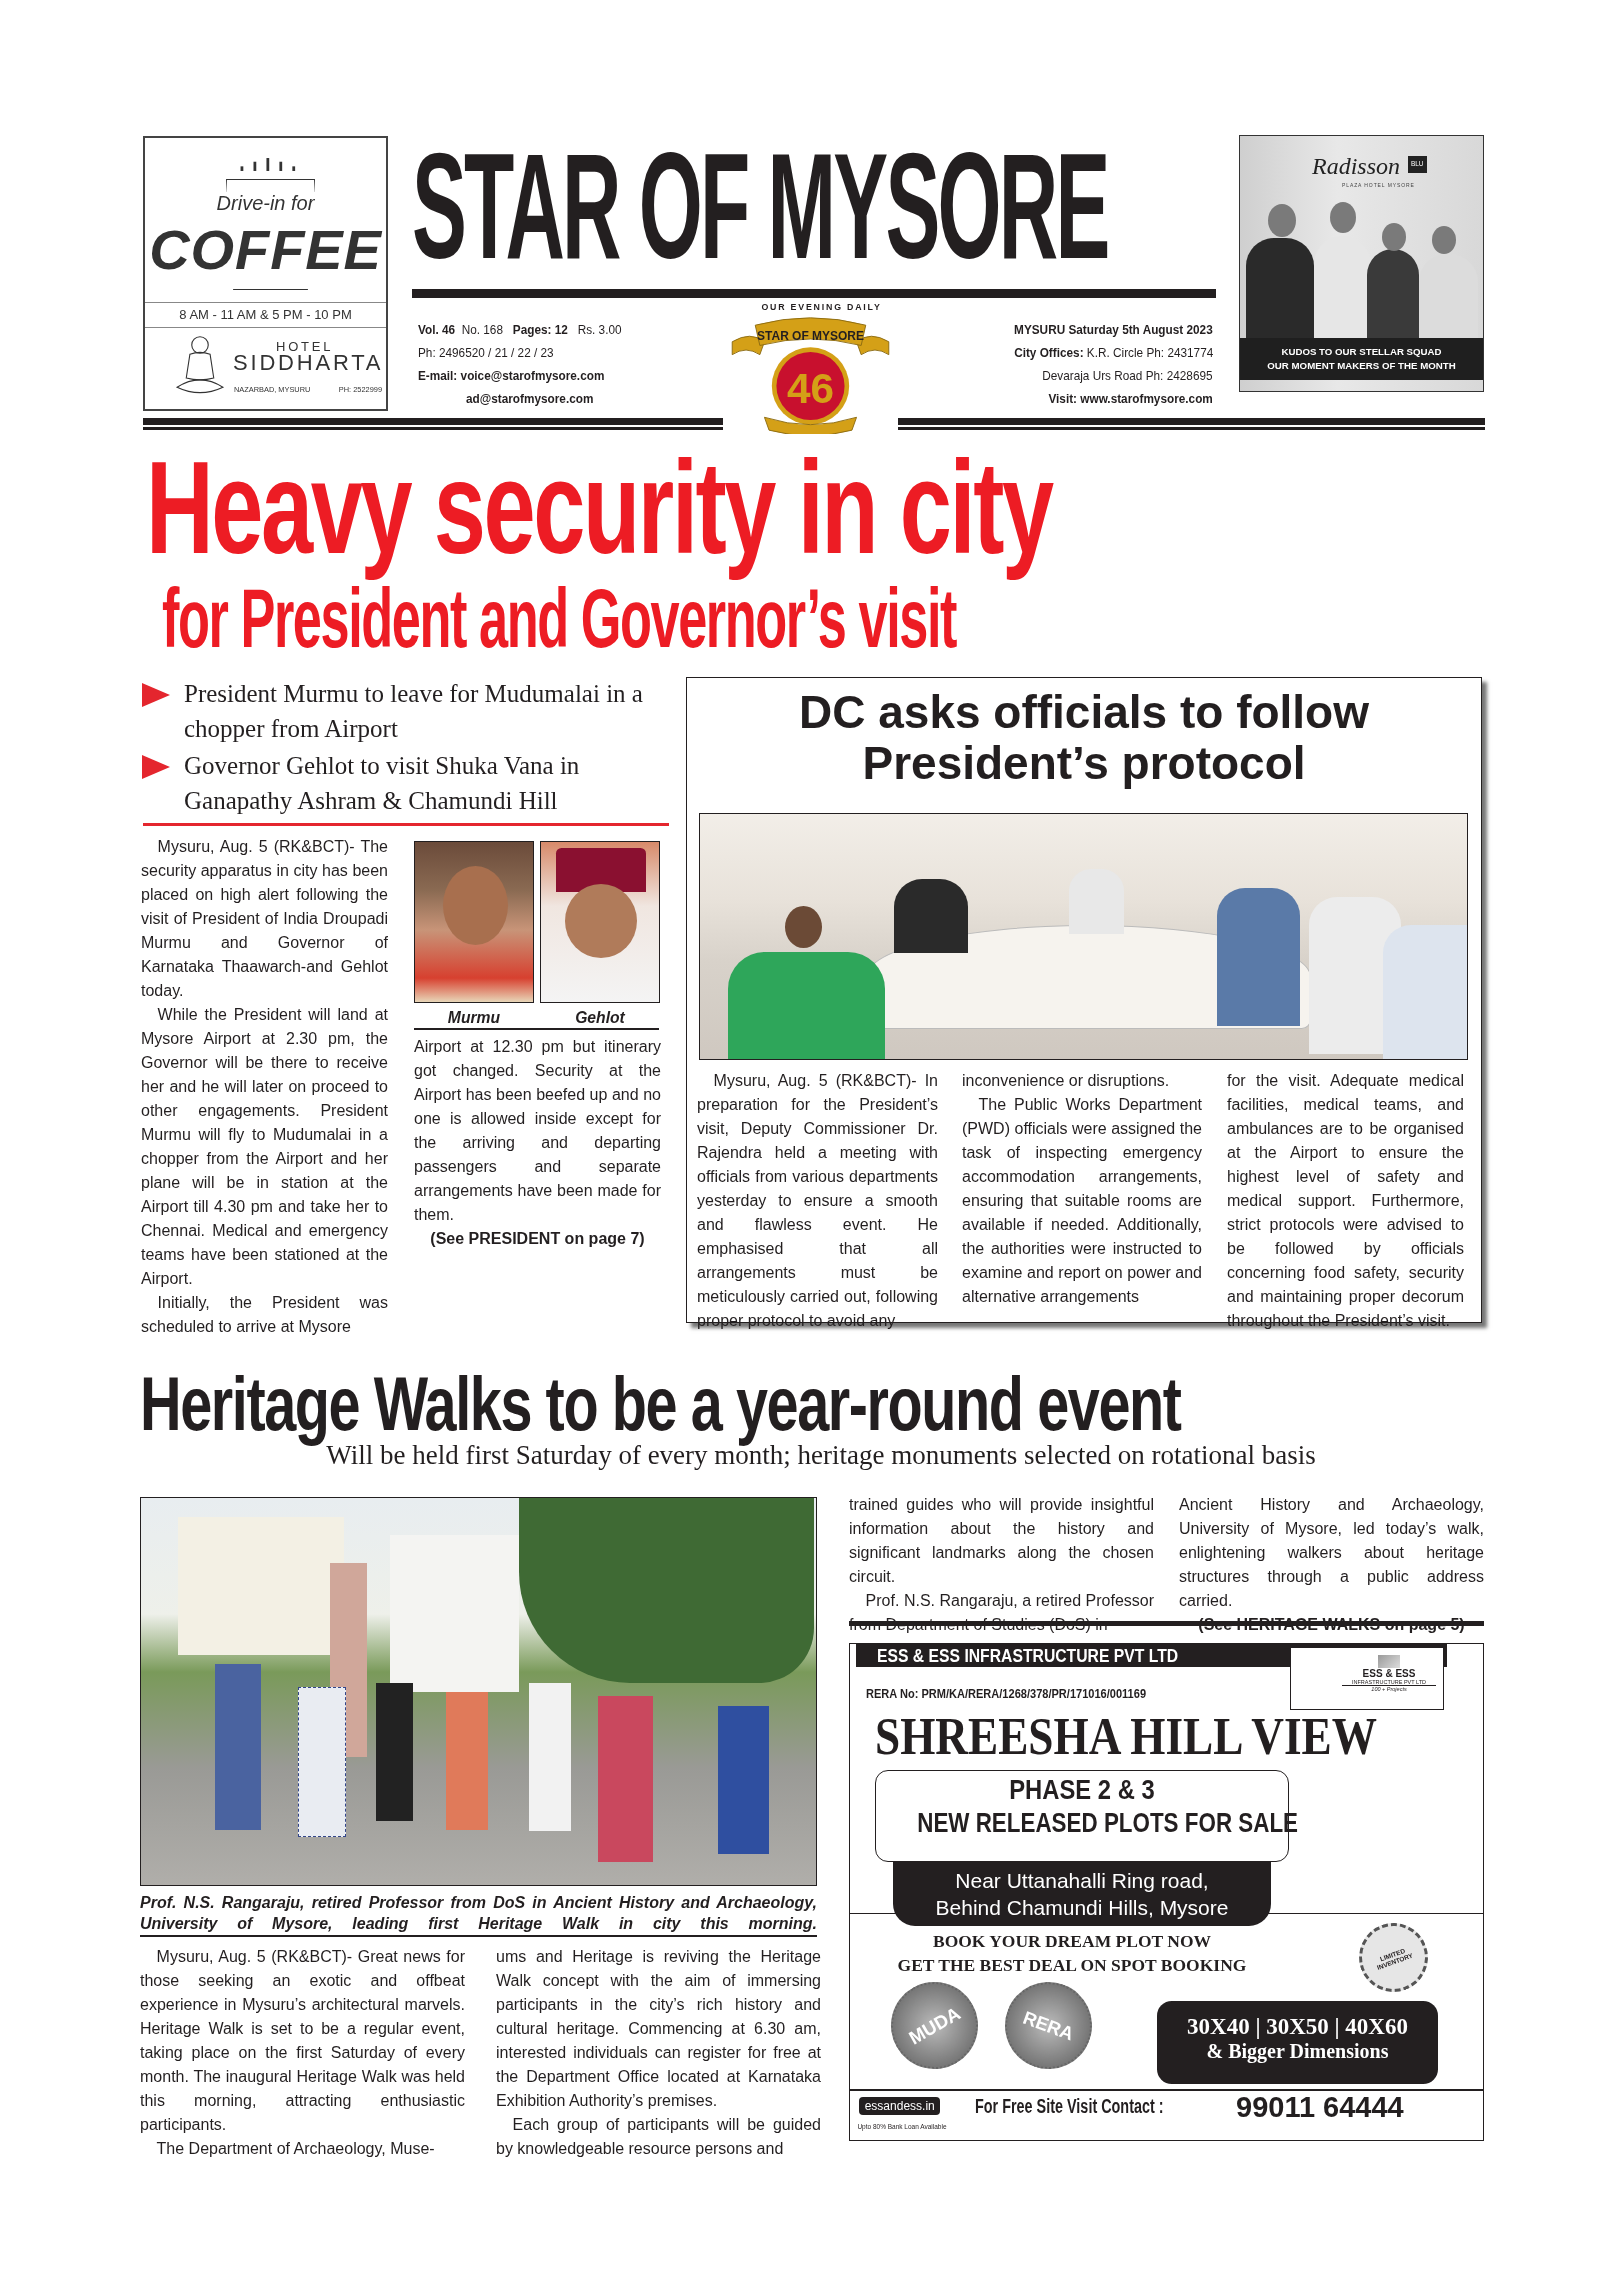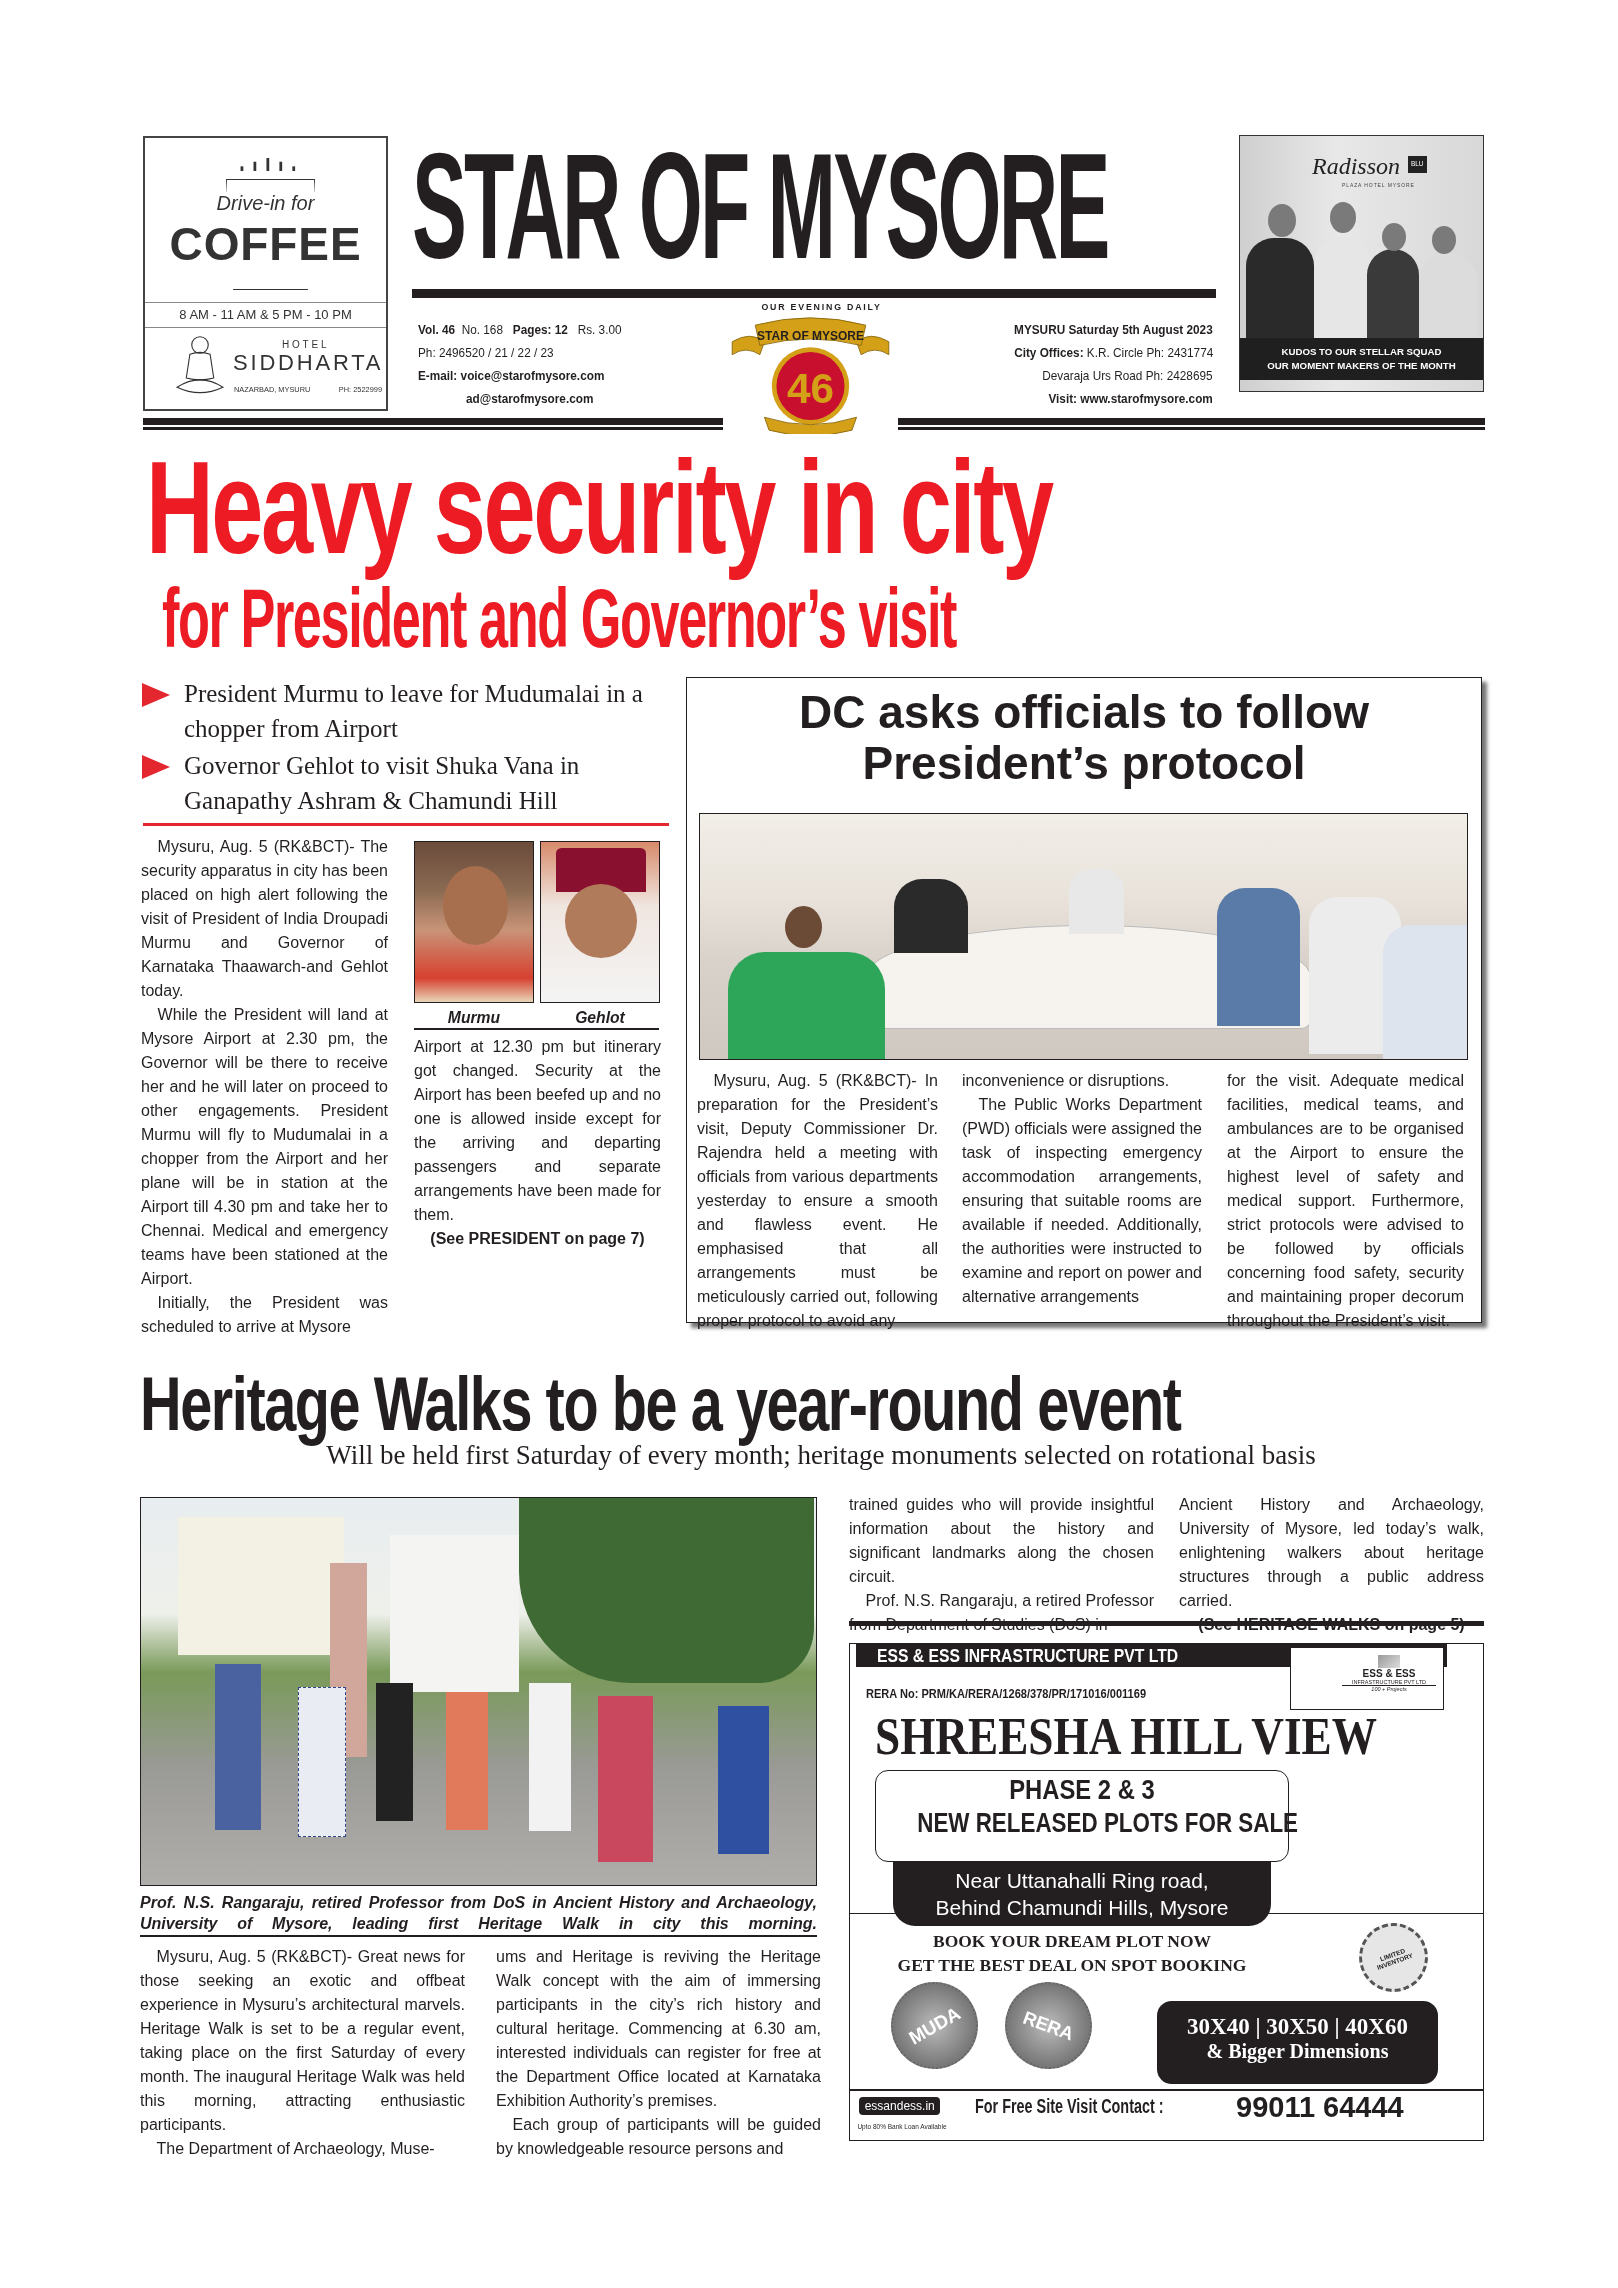--- a/index.html
+++ b/index.html
@@ -9,23 +9,23 @@
   .body-text { font-size: 16px; line-height: 24px; text-align: justify; }
   .body-text p { margin: 0; text-indent: 16.6px; }
   .body-text p.noind { text-indent: 0; }
   .hr { position: absolute; background: #231f20; }
 
   
   #ad-left { left: 143px; top: 136px; width: 245px; height: 275px; border: 2.8px solid #444; box-sizing: border-box; }
   #ad-left .steam { position:absolute; left: 90px; top: 20px; width: 74px; height: 13px; }
   #ad-left .cup { position:absolute; left: 81px; top: 41px; width: 87px; height: 109px; border-left: 1.8px solid #333; border-right: 1.8px solid #333; border-top: 1.8px solid #333; border-bottom: 1.8px solid #333; clip-path: polygon(0 0, 100% 0, 92% 100%, 8% 100%); }
   #ad-left .drive { position:absolute; left:0; width:100%; top: 54px; text-align:center; font-style: italic; font-size: 20px; color:#333; background:#fff; }
-  #ad-left .coffee { position:absolute; left:0; width:100%; top: 79px; text-align:center; font-weight:bold; font-size: 46px; color:#333; letter-spacing: 0.9px; }
+  #ad-left .coffee { position:absolute; left:0; width:100%; top: 79px; text-align:center; font-weight:bold; font-size: 56px; color:#333; letter-spacing: 0.9px; font-style: italic; }
   #ad-left .hours { position:absolute; left:0; width:100%; top: 164px; height: 24px; border-top: 0.9px solid #888; border-bottom: 0.9px solid #888; text-align:center; font-size: 13px; line-height: 24px; color:#333; }
-  #ad-left .hotel { position:absolute; left: 137px; top: 201px; font-size: 10px; letter-spacing: 2.8px; color:#333; }
+  #ad-left .hotel { position:absolute; left: 131px; top: 201px; font-size: 13px; letter-spacing: 2.8px; color:#333; }
   #ad-left .sid { position:absolute; left: 88px; top: 212px; font-size: 22px; letter-spacing: 2.8px; color:#333; }
   #ad-left .addr { position:absolute; left: 89px; top: 247px; font-size: 7.4px; color:#333; width:148px; display:flex; justify-content: space-between; }
   #ad-left .buddha { position:absolute; left: 28px; top: 196px; width: 54px; height: 66px; }
 
   
   #masthead-title { left: 412px; top: 131px; font-size: 109px; line-height: 1; transform: scale(0.755, 1.38); font-weight: bold; letter-spacing: -3.7px; color:#231f20; }
   #mast-bar { left: 412px; top: 289px; width: 804px; height: 9.2px; }
   #evening { left: 406px; top: 302px; width: 831px; text-align: center; font-size: 8.8px; font-weight: bold; letter-spacing: 1.8px; }
   .meta-l { left: 418px; font-size: 13.4px; line-height: 16.6px; transform: scaleX(0.88); transform-origin: left top; white-space: nowrap; }
   .meta-r { right: 406px; font-size: 13.4px; line-height: 16.6px; transform: scaleX(0.88); transform-origin: right top; white-space: nowrap; text-align: right; }

